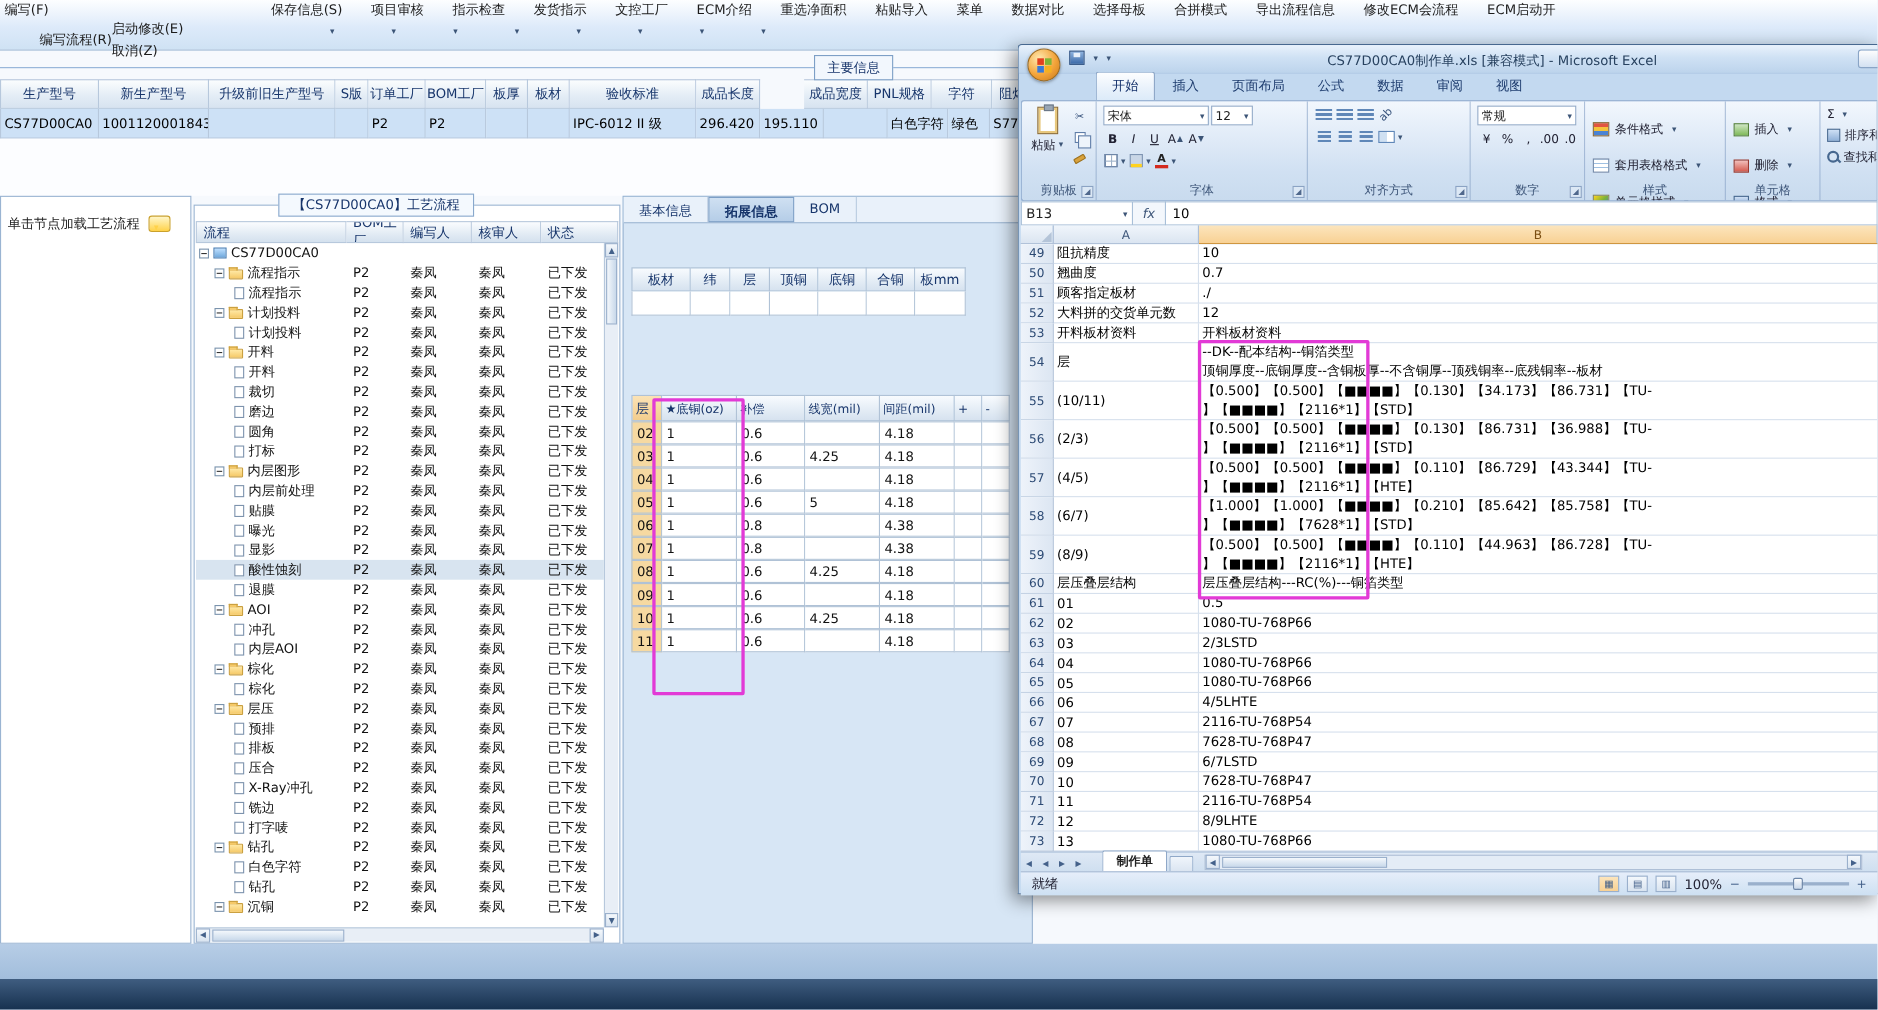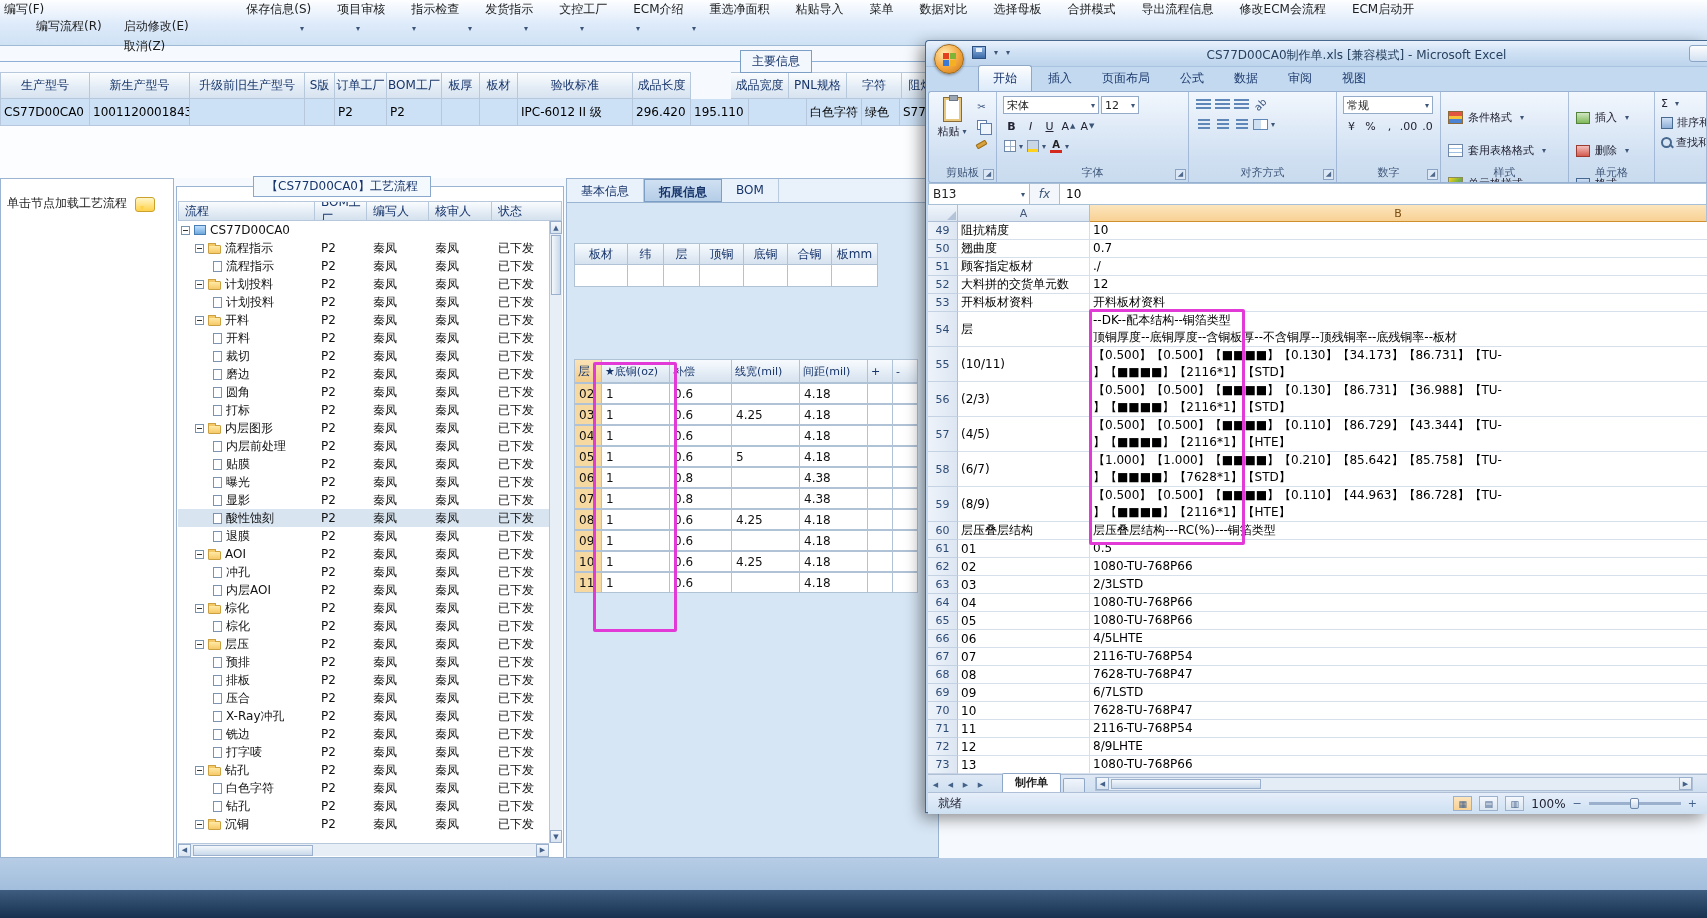--- a/index.html
+++ b/index.html
@@ -5,39 +5,39 @@
 *{box-sizing:border-box;margin:0;padding:0}
 html,body{width:1707px;height:918px;overflow:hidden}
 body{font-family:"DejaVu Sans","Liberation Sans",sans-serif;background:#e7eef7;font-size:12px}
 .screen{position:relative;width:1707px;height:918px;background:#f6f9fd;overflow:hidden}
 
 
 .app-toolbar{position:absolute;top:0;left:0;width:1707px;height:46px;background:linear-gradient(#fdfeff,#ddeafa 55%,#cfe2f4);border-bottom:1px solid #9fb9d6}
 .menu-row1{position:absolute;top:1px;left:4px;right:0;height:17px;display:flex;gap:26px;white-space:nowrap;overflow:hidden;color:#1c1c1c}
 .menu-row1 > :nth-child(2){margin-left:176px}
 .menu-item{cursor:default}
-.menu-row2{position:absolute;top:18px;left:36px;display:flex;align-items:flex-start;gap:22px;color:#1c1c1c}
+.menu-row2{position:absolute;top:18px;left:36px;display:flex;align-items:center;color:#1c1c1c}
 .menu-stack{display:flex;flex-direction:column;gap:3px}
 .caret{font-size:8px;color:#3c5577;margin-left:3px}
 .caret-strip{position:absolute;top:24px;left:300px;display:flex;gap:52px;font-size:8px;color:#3c5577}
 
 
 .tab-line{position:absolute;top:61px;left:0;width:938px;border-top:1px solid #8fb0d6}
 .main-tab{position:absolute;top:50px;left:740px;padding:2px 11px;background:#f2f7fd;border:1px solid #7d9fc6;color:#17356b;z-index:2}
 .info-grid{position:absolute;top:72px;left:0}
 .ig-head,.ig-row{display:flex;height:27px}
 .ig-cell{flex:none;border:1px solid #b7c8dc;border-left:none;display:flex;align-items:center;justify-content:center;color:#17356b;background:linear-gradient(#fbfdfe,#e4edf6 55%,#d7e3f0);white-space:nowrap;overflow:hidden}
 .ig-head .ig-cell:first-child{border-left:1px solid #b7c8dc}
 .ig-row .ig-cell{background:#cde1f6;color:#000;border-top:none;justify-content:flex-start;padding-left:3px}
 .ig-row .ig-cell:first-child{border-left:1px solid #b7c8dc}
 .white-gap{position:absolute;top:126px;left:0;width:938px;height:52px;background:#fcfdff}
 
 
 .hint-panel{position:absolute;top:178px;left:0;width:174px;bottom:60px;background:#fff;border:1px solid #9ab4d2}
-.hint-row{display:flex;align-items:flex-end;gap:8px;padding:16px 4px 0 6px;color:#222}
+.hint-row{display:flex;align-items:center;gap:8px;padding:16px 4px 0 6px;color:#222}
 .bubble-icon{width:20px;height:15px;background:linear-gradient(#fff6c8,#ffd24a);border:1px solid #caa12c;border-radius:3px;position:relative;flex:none}
 .bubble-icon::after{content:"";position:absolute;left:4px;bottom:-5px;border:5px solid transparent;border-top-color:#ffd24a;border-left-width:2px;border-right-width:2px}
 
 
 .tree-panel{position:absolute;top:186px;left:176px;width:388px;bottom:60px;background:#fff;border:1px solid #9ab4d2}
 .tree-title{position:absolute;top:-11px;left:76px;background:#f4f9fe;border:1px solid #89a8cc;padding:1px 12px;color:#17356b;z-index:2}
 .tree-head{position:absolute;top:14px;left:1px;right:1px;height:20px;display:grid;grid-template-columns:137px 52px 62px 63px 1fr}
 .tree-head .th{background:linear-gradient(#fafcfe,#e2ebf4 60%,#d4e1ee);border:1px solid #b7c8dc;border-left:none;color:#17356b;display:flex;align-items:center;padding-left:6px;overflow:hidden}
 .tree-head .th:first-child{border-left:1px solid #b7c8dc}
 .tree-body{position:absolute;top:34px;left:1px;right:14px;bottom:14px;overflow:hidden}
@@ -96,21 +96,21 @@
 .orb-logo{position:absolute;left:8px;top:8px;width:13px;height:13px;display:grid;grid-template-columns:6px 6px;grid-template-rows:6px 6px;gap:1px}
 .orb-logo i{display:block}
 .orb-logo i:nth-child(1){background:#e2401f}
 .orb-logo i:nth-child(2){background:#7fb437}
 .orb-logo i:nth-child(3){background:#3a7ad6}
 .orb-logo i:nth-child(4){background:#f5b021}
 .qat{position:absolute;left:46px;top:5px;display:flex;gap:5px;align-items:center;z-index:3}
 .i-save{width:14px;height:13px;background:linear-gradient(#8fb4e0,#3c6aa8);border:1px solid #2c4f80;position:relative}
 .i-save::before{content:"";position:absolute;top:1px;left:3px;right:3px;height:4px;background:#e8f0fa}
 .winbtn-partial{position:absolute;right:-12px;top:4px;width:30px;height:17px;background:linear-gradient(#fdfdfd,#d3e1f2);border:1px solid #8aa5c6;border-radius:3px}
-.x-tabs{position:absolute;top:26px;left:0;right:0;height:24px;display:flex;gap:2px;padding-left:52px;color:#1e3c6e;align-items:flex-end}
+.x-tabs{position:absolute;top:26px;left:0;right:0;height:24px;display:flex;gap:2px;padding-left:70px;color:#1e3c6e;align-items:flex-end}
 .x-tab{padding:4px 14px}
 .x-tab.active{background:linear-gradient(#fdfeff,#e8f1fb 60%,#dcebf9);border:1px solid #8fa8c8;border-bottom:none;border-radius:3px 3px 0 0;color:#15316b}
 .x-ribbon{position:absolute;top:50px;left:2px;right:0;height:92px;background:linear-gradient(#f2f7fd,#dfeaf7 40%,#d0e0f2 72%,#c9dbee);border:1px solid #98b1d2;border-right:none;border-radius:3px 0 0 3px;display:flex;overflow:hidden}
 .rgroup{position:relative;height:100%;flex:none;border-right:1px solid rgba(137,163,199,.65)}
 .rgroup-label{position:absolute;bottom:2px;left:0;right:0;text-align:center;font-size:11px;color:#3f577a;white-space:nowrap;overflow:hidden}
 .dlaunch{position:absolute;right:2px;bottom:2px;width:11px;height:11px;border:1px solid #8ba3c4;background:#dce8f5;font-size:7px;line-height:9px;text-align:center;color:#50688c}
 .g-clip{width:68px}
 .paste-btn{position:absolute;left:5px;top:5px;width:36px;display:flex;flex-direction:column;align-items:center;gap:2px}
 .i-clipboard{width:19px;height:25px;background:#fff;border:1px solid #8b6b35;box-shadow:inset 0 0 0 2px #e8c87e;position:relative}
 .i-clipboard::before{content:"";position:absolute;top:-3px;left:5px;width:7px;height:4px;background:#9aa6b4;border:1px solid #6c7888}

